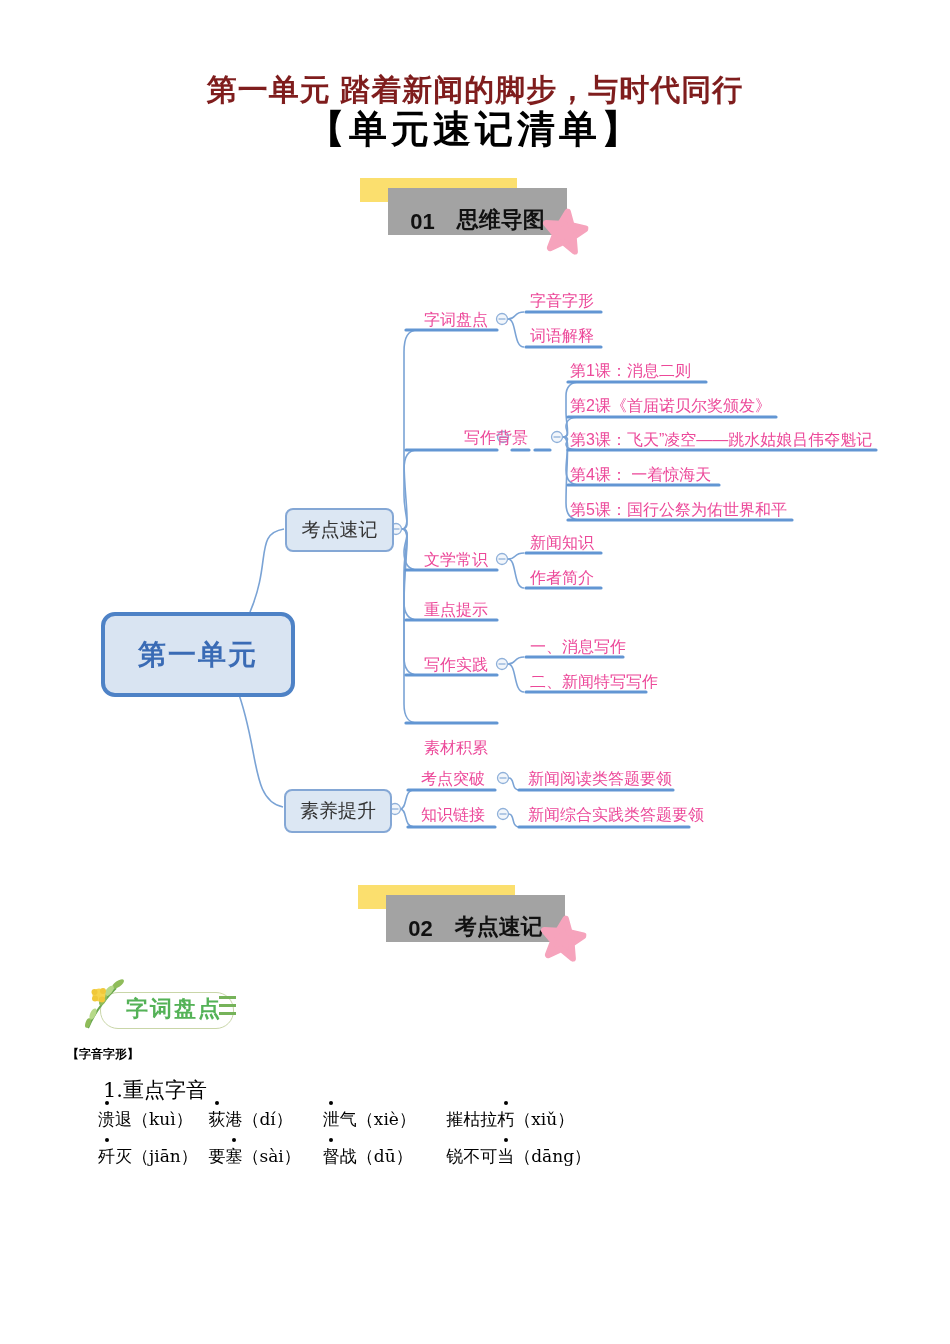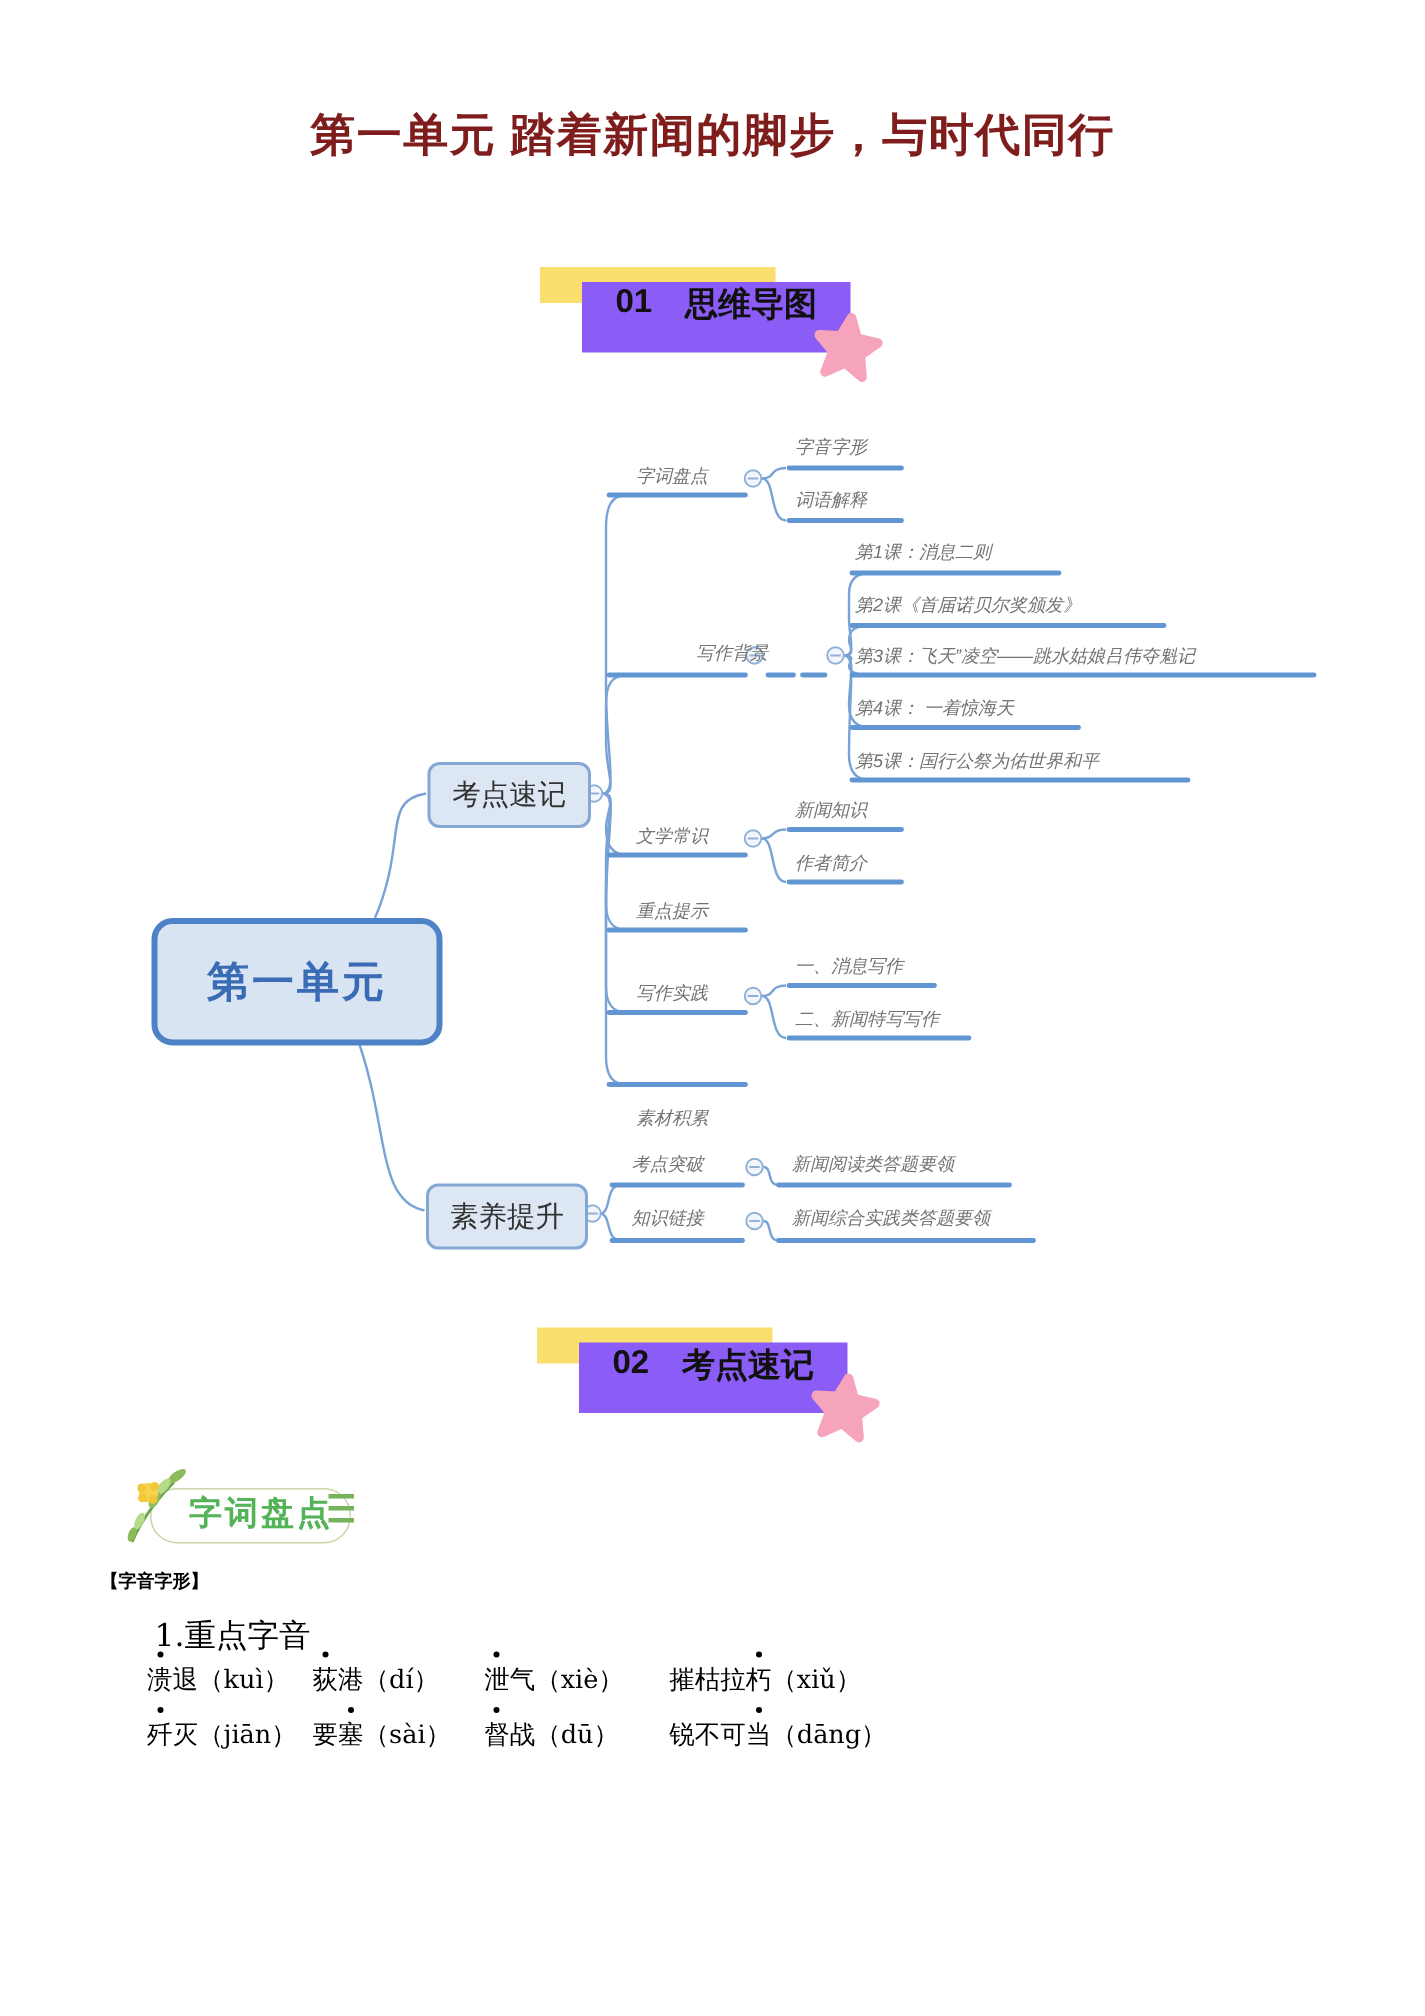--- a/index.html
+++ b/index.html
@@ -7,28 +7,28 @@
         font-family:"Liberation Sans",sans-serif;}
   
   .doc-title{position:absolute;left:0;top:70px;width:100%;text-align:center;
              font-weight:bold;font-size:30px;color:#7f1d1d;letter-spacing:1px;}
   .doc-subtitle{position:absolute;left:0;top:104px;width:100%;text-align:center;
              font-family:"DejaVu Serif","Liberation Serif",serif;
              font-weight:bold;font-size:38px;color:#000;letter-spacing:4px;}
   
   .sec-header{position:absolute;width:240px;height:80px;}
   .sec-yellow{position:absolute;left:0;top:0;width:157px;height:24px;background:#fbdf6e;}
-  .sec-blue{position:absolute;left:28px;top:10px;width:179px;height:47px;background:#8b5cf6;
-            display:flex;align-items:flex-start;justify-content:center;font-weight:bold;
+  .sec-blue{position:absolute;left:28px;top:10px;width:179px;height:47px;background:#a3a3a3;
+            display:flex;align-items:flex-end;justify-content:center;font-weight:bold;
             font-size:22px;color:#111;}
   .sec-blue .num{margin-right:22px;}
   .sec-star{position:absolute;left:182px;top:30px;width:46px;height:46px;transform:rotate(8deg);}
   
   .mm-svg{position:absolute;left:0;top:0;pointer-events:none;}
-  .mm-label{position:absolute;font-size:12px;color:#737373;white-space:nowrap;line-height:1.1;font-style:italic;}
+  .mm-label{position:absolute;font-size:16px;color:#ec4899;white-space:nowrap;line-height:1.1;}
   .mm-box{position:absolute;background:#dce7f3;border:2px solid #84a7d5;border-radius:8px;
           display:flex;align-items:center;justify-content:center;font-size:19px;color:#333;}
   .mm-root{position:absolute;background:#d9e4f2;border:4.5px solid #4e82c6;border-radius:14px;
           display:flex;align-items:center;justify-content:center;
           font-size:28px;font-weight:bold;color:#3a6bb5;letter-spacing:2px;}
   
   .badge-wrap{position:absolute;left:78px;top:976px;width:170px;height:62px;}
   .badge-pill{position:absolute;left:22px;top:16px;width:132px;height:35px;background:#fff;
               border:1.5px solid #c9d6a8;border-radius:18px;}
   .badge-text{position:absolute;left:48px;top:21px;font-size:22px;font-weight:bold;
@@ -46,20 +46,21 @@
   .dotchar{position:relative;display:inline-block;}
   .dotchar::before{content:"";position:absolute;top:-7px;left:50%;margin-left:-2px;
                    width:4px;height:4px;border-radius:50%;background:#000;}
 </style>
 </head>
 <body>
 
 <div class="page">
 
   <div class="doc-title">第一单元 踏着新闻的脚步，与时代同行</div>
+  <div class="doc-subtitle">【单元速记清单】</div>
 
   <div class="sec-header" style="left:360px;top:178px;">
     <div class="sec-yellow"></div>
     <div class="sec-blue">
       <span class="num">01</span>
       <span>思维导图</span>
     </div>
     <svg class="sec-star" viewBox="0 0 100 100">
       <path d="M50 8 L62 36 L93 39 L70 60 L77 91 L50 74 L23 91 L30 60 L7 39 L38 36 Z" fill="#f6a3bc" stroke="#f6a3bc" stroke-width="14" stroke-linejoin="round"></path>
     </svg>

